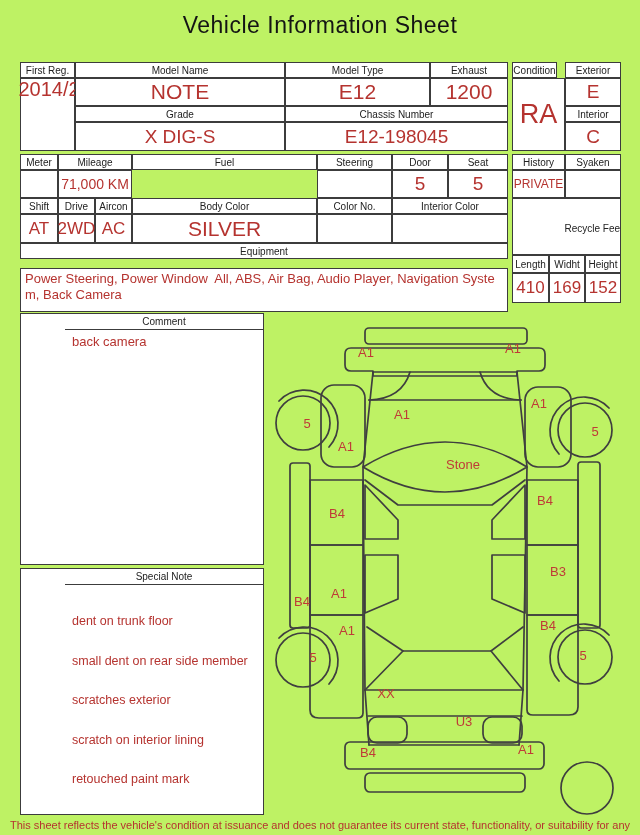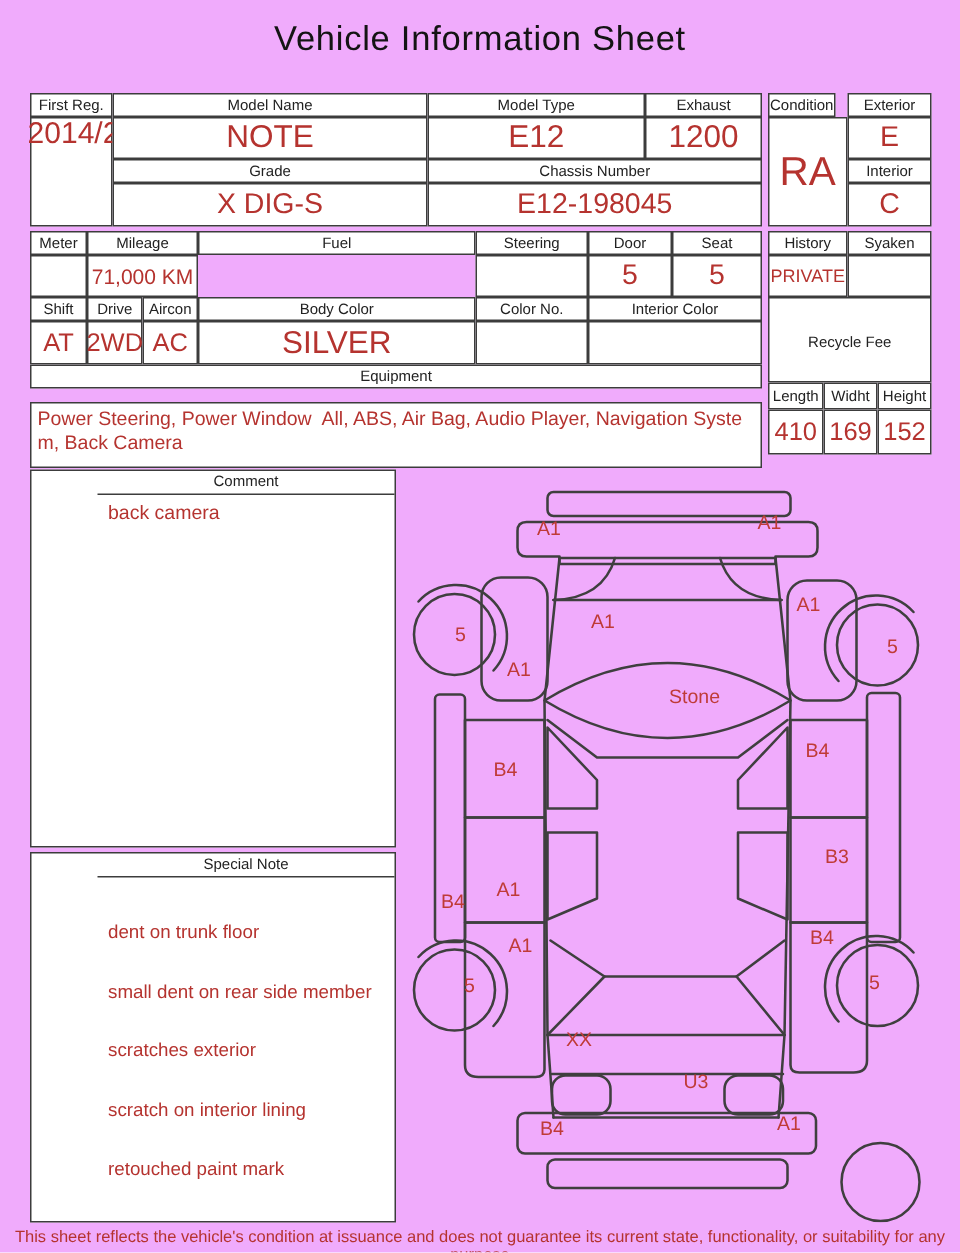--- a/index.html
+++ b/index.html
@@ -1,29 +1,29 @@
 <!DOCTYPE html>
 <html><head>
 <meta charset="utf-8">
 <style>
   html,body{margin:0;padding:0;background:#fff;}
-  .sheet{position:relative;width:640px;height:835px;background:#f0abfc;
+  .sheet{position:relative;width:640px;height:835px;background:#bef264;
          font-family:"Liberation Sans",sans-serif;overflow:hidden;}
   .title{position:absolute;left:0;top:12px;width:640px;text-align:center;
          font-size:23px;color:#141414;letter-spacing:.5px;}
   .cell{position:absolute;box-sizing:border-box;border:1.5px solid #3c3c3c;
         display:flex;align-items:center;justify-content:center;background:#fff;}
   .hdr{font-size:10px;color:#222;}
   .val{color:#b5332f;}
   .v21{font-size:21px;} .v19{font-size:19px;} .v17{font-size:17px;}
   .v14{font-size:14px;} .v12{font-size:12px;}
   .v27{font-size:27px;}
   .firstreg{flex-direction:row;align-items:flex-start;justify-content:center;
             padding-left:3px;font-size:20px;line-height:1.05;}
-  .recycle{flex-direction:row;justify-content:center;}
+  .recycle{flex-direction:row;justify-content:flex-end;}
   .recycle .rlab{font-size:10px;color:#222;margin-top:3px;}
   .recycle .rval{flex:1;display:flex;align-items:center;font-size:22px;}
   .equip{align-items:flex-start;justify-content:flex-start;text-align:left;
          font-size:13px;line-height:1.25;padding:2px 4px;
          white-space:pre-wrap;word-break:break-all;}
   .notebox{position:absolute;box-sizing:border-box;border:1.5px solid #3c3c3c;background:#fff;padding-left:44px;}
   .notebox .nhdr{height:16px;border-bottom:1.5px solid #3c3c3c;display:flex;
                  align-items:center;justify-content:center;font-size:10px;color:#222;box-sizing:border-box;}
   .notebox .nbody{padding:5px 7px;color:#b5332f;font-size:12.5px;line-height:1.0;
                   white-space:pre-wrap;text-align:left;}

